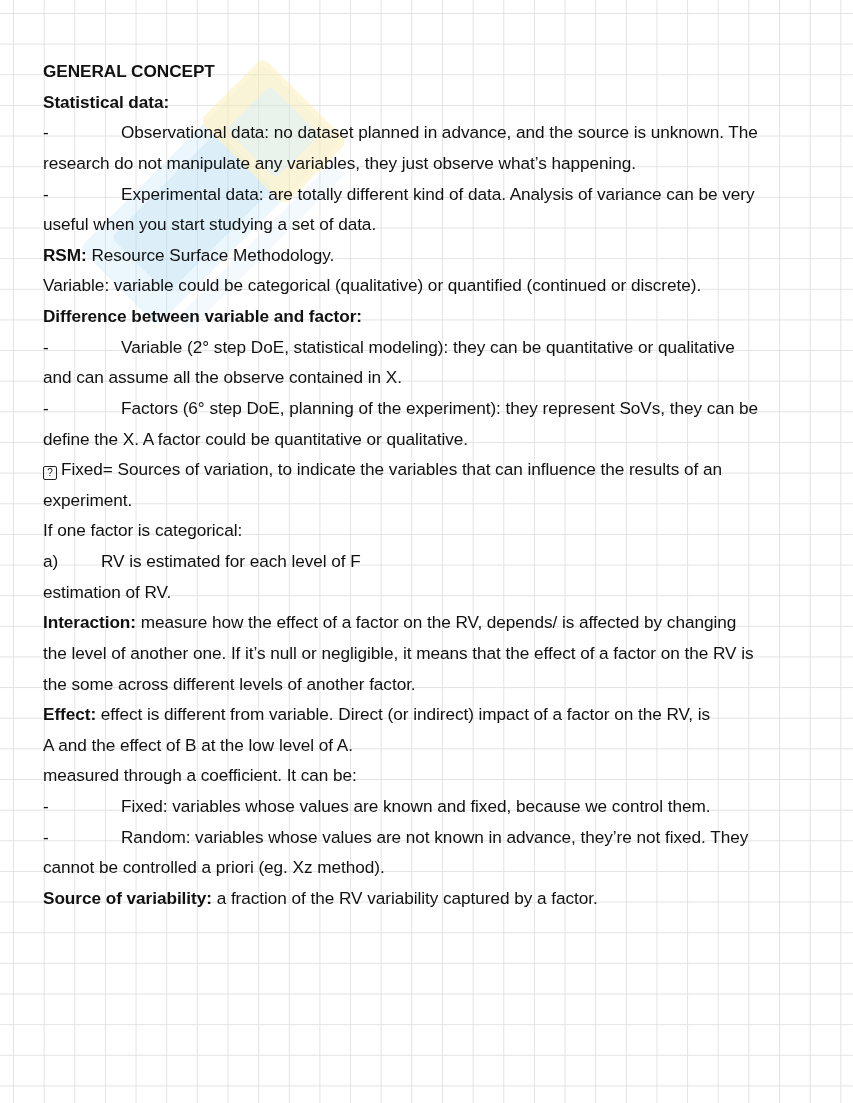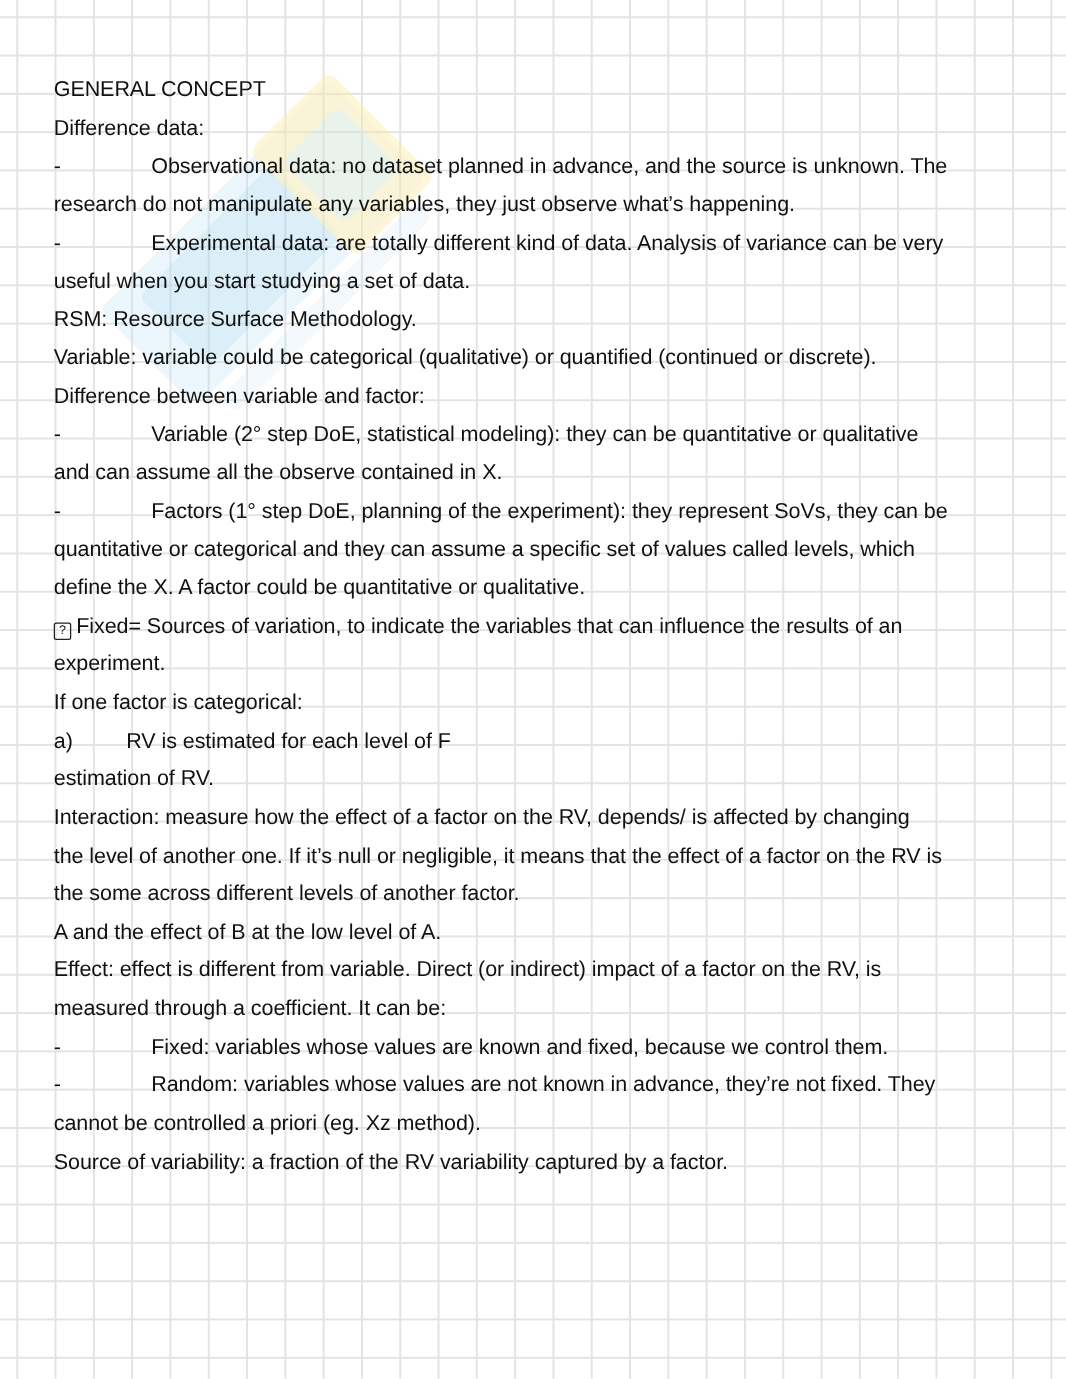--- a/index.html
+++ b/index.html
@@ -35,21 +35,21 @@
     top: 56px;
     width: 790px;
   }
   .line {
     height: 30.63px;
     line-height: 30.63px;
     font-size: 17.2px;
     white-space: nowrap;
     letter-spacing: -0.05px;
   }
-  .b { font-weight: normal; }
+  .b { font-weight: bold; }
   .indent-dash .dash {
     display: inline-block;
     width: 78px;
   }
   .indent-alpha .marker {
     display: inline-block;
     width: 58px;
   }
   .qbox {
     display: inline-block;
@@ -76,43 +76,42 @@
     <rect x="215" y="105" width="90" height="120" rx="8" fill="#fbeaa0" opacity="0.75"></rect>
     <rect x="228" y="130" width="62" height="70" rx="6" fill="#bfe3f7" opacity="0.55"></rect>
     <rect x="60" y="228" width="220" height="18" rx="4" fill="#bfe3f7" opacity="0.35"></rect>
   </g>
 </svg>
 
 <div class="page">
 
   <div class="line"><span class="b">GENERAL CONCEPT</span></div>
 
-  <div class="line"><span class="b">Difference data:</span></div>
+  <div class="line"><span class="b">Statistical data:</span></div>
 
   <div class="line indent-dash"><span class="dash">-</span><span>Observational data: no dataset planned in advance, and the source is unknown. The</span></div>
 
   <div class="line"><span>research do not manipulate any variables, they just observe what’s happening.</span></div>
 
   <div class="line indent-dash"><span class="dash">-</span><span>Experimental data: are totally different kind of data. Analysis of variance can be very</span></div>
 
   <div class="line"><span>useful when you start studying a set of data.</span></div>
 
   <div class="line"><span class="b">RSM:</span><span> Resource Surface Methodology.</span></div>
 
   <div class="line"><span>Variable: variable could be categorical (qualitative) or quantified (continued or discrete).</span></div>
 
   <div class="line"><span class="b">Difference between variable and factor:</span></div>
 
   <div class="line indent-dash"><span class="dash">-</span><span>Variable (2° step DoE, statistical modeling): they can be quantitative or qualitative</span></div>
 
   <div class="line"><span>and can assume all the observe contained in X.</span></div>
 
-  <div class="line indent-dash"><span class="dash">-</span><span>Factors (1° step DoE, planning of the experiment): they represent SoVs, they can be</span></div>
+  <div class="line indent-dash"><span class="dash">-</span><span>Factors (6° step DoE, planning of the experiment): they represent SoVs, they can be</span></div>
 
-  <div class="line"><span>quantitative or categorical and they can assume a specific set of values called levels, which</span></div>
 
   <div class="line"><span>define the X. A factor could be quantitative or qualitative.</span></div>
 
   <div class="line"><span class="qbox">?</span><span>Fixed= Sources of variation, to indicate the variables that can influence the results of an</span></div>
 
   <div class="line"><span>experiment.</span></div>
 
   <div class="line"><span>If one factor is categorical:</span></div>
 
   <div class="line indent-alpha"><span class="marker">a)</span><span>RV is estimated for each level of F</span></div>
@@ -120,23 +119,23 @@
 
   <div class="line"><span>estimation of RV.</span></div>
 
   <div class="line"><span class="b">Interaction:</span><span> measure how the effect of a factor on the RV, depends/ is affected by changing</span></div>
 
   <div class="line"><span>the level of another one. If it’s null or negligible, it means that the effect of a factor on the RV is</span></div>
 
   <div class="line"><span>the some across different levels of another factor.</span></div>
 
 
+  <div class="line"><span class="b">Effect:</span><span> effect is different from variable. Direct (or indirect) impact of a factor on the RV, is</span></div>
+
   <div class="line"><span>A and the effect of B at the low level of A.</span></div>
-
-  <div class="line"><span class="b">Effect:</span><span> effect is different from variable. Direct (or indirect) impact of a factor on the RV, is</span></div>
 
   <div class="line"><span>measured through a coefficient. It can be:</span></div>
 
   <div class="line indent-dash"><span class="dash">-</span><span>Fixed: variables whose values are known and fixed, because we control them.</span></div>
 
   <div class="line indent-dash"><span class="dash">-</span><span>Random: variables whose values are not known in advance, they’re not fixed. They</span></div>
 
   <div class="line"><span>cannot be controlled a priori (eg. Xz method).</span></div>
 
   <div class="line"><span class="b">Source of variability:</span><span> a fraction of the RV variability captured by a factor.</span></div>

